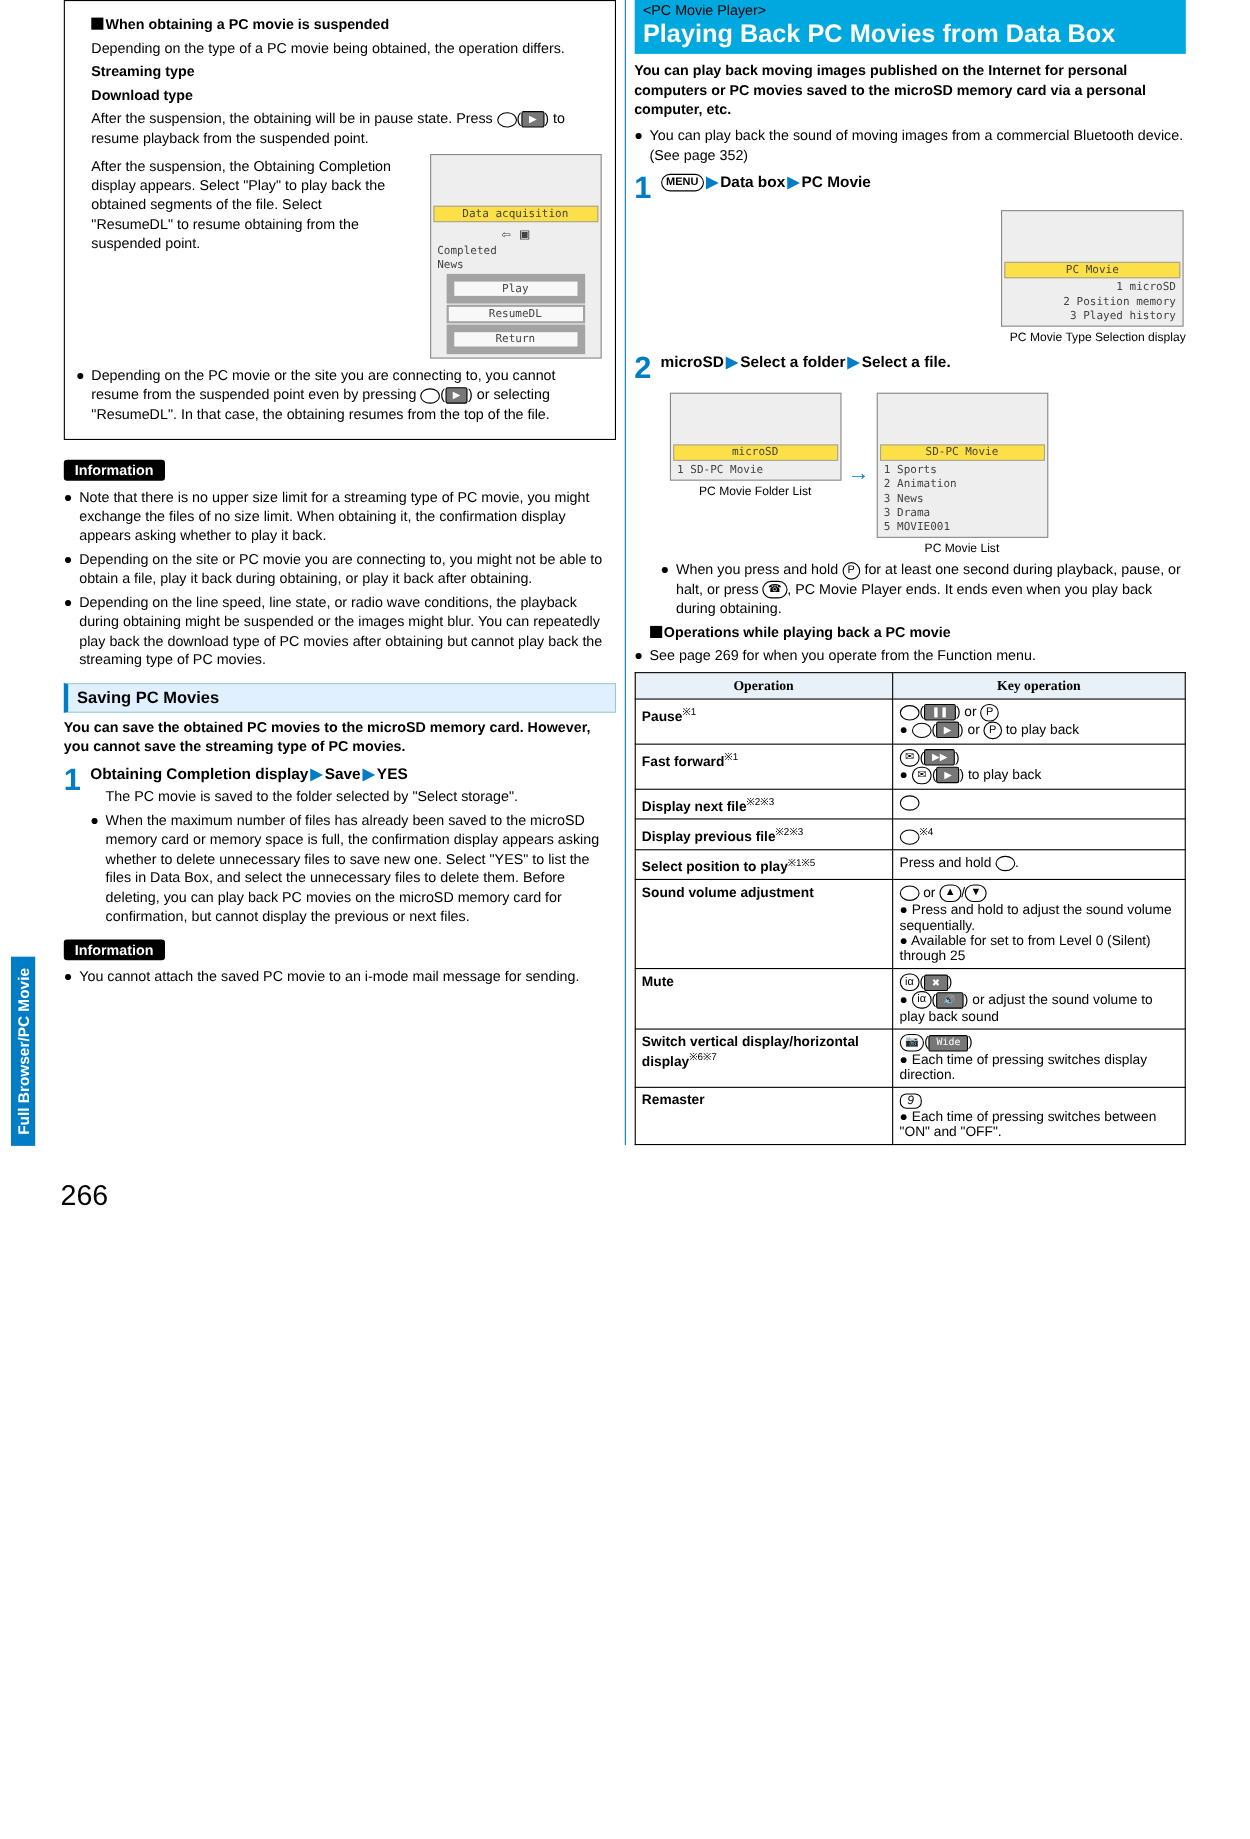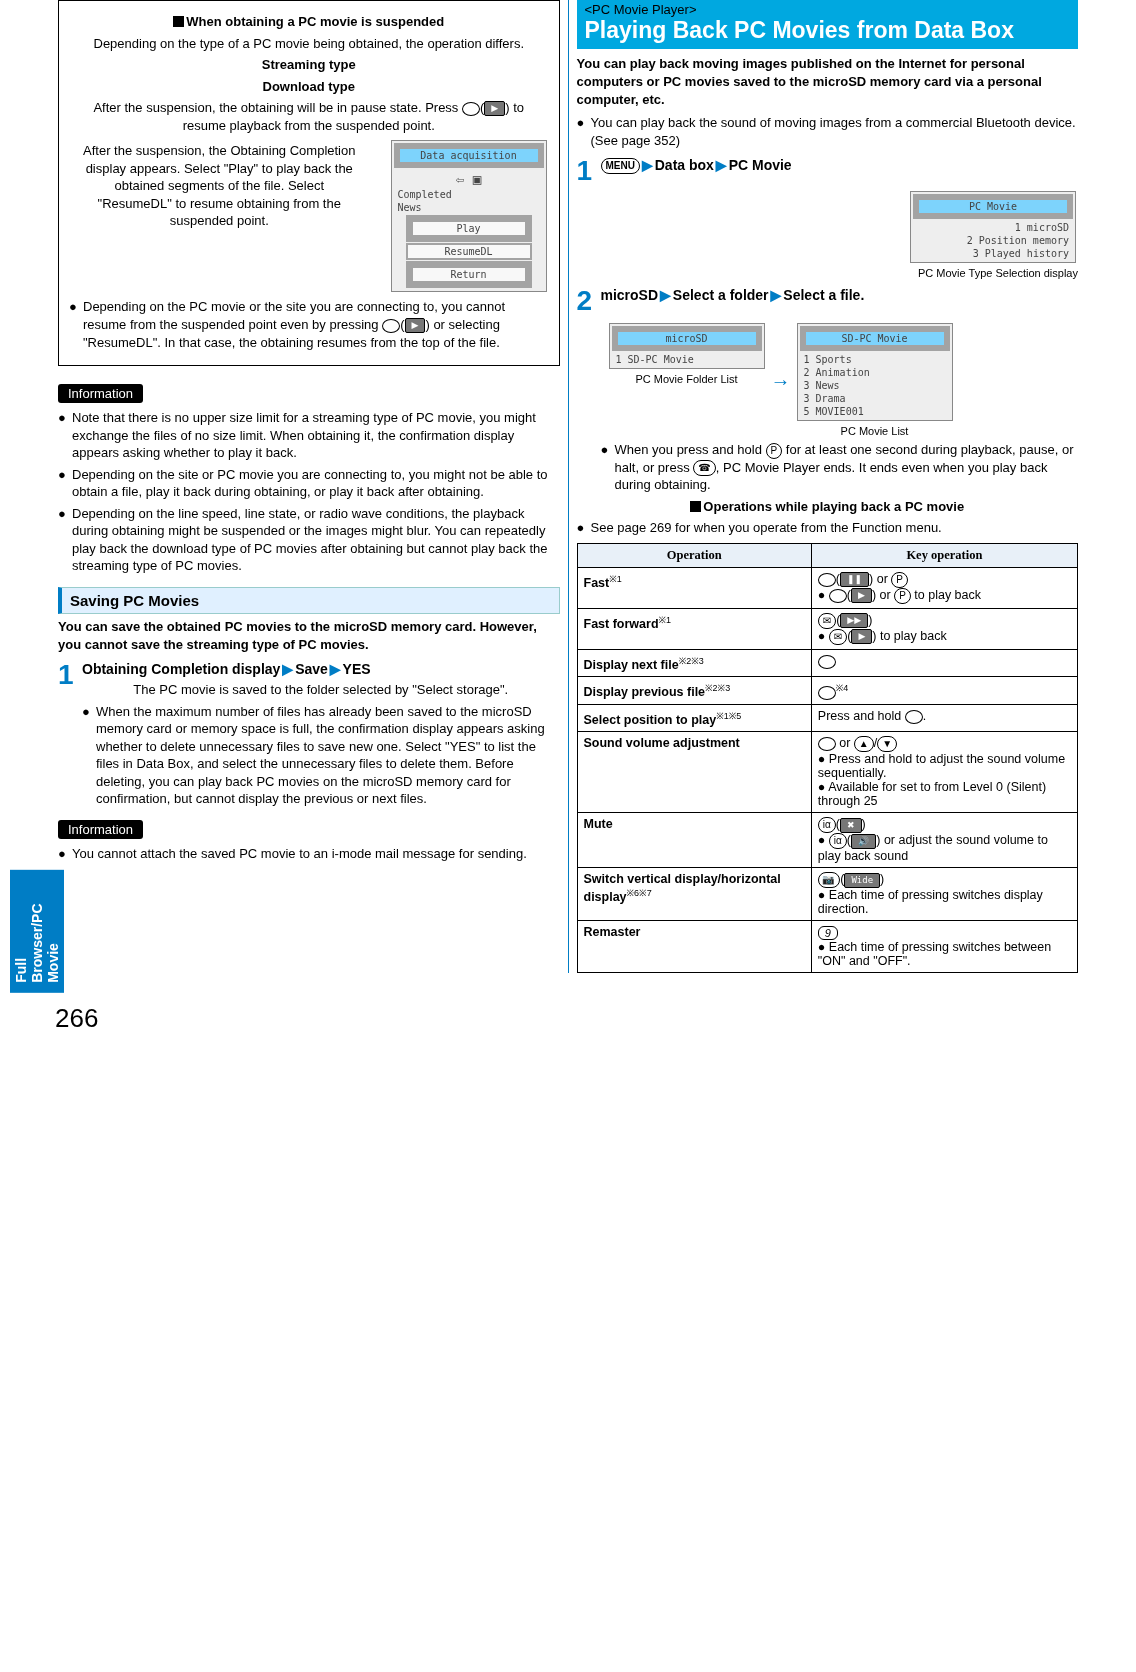--- a/index.html
+++ b/index.html
@@ -24,31 +24,31 @@
     border: 1px solid #000;
     padding: 8px 10px 10px 10px;
     margin-bottom: 12px;
     background: #fff;
     position: relative;
   }
   .box-title {
     font-weight: bold;
   }
   .sq { display:inline-block; width:11px; height:11px; background:#000; margin-right:2px; vertical-align:-1px;}
-  .para { margin: 4px 14px; line-height: 1.35; text-align: center; }
+  .para { margin: 4px 14px; line-height: 1.35; }
   .sub-bold { font-weight: bold; margin-top:4px;}
   .bullet-row { display:flex; margin:4px 0; line-height:1.35;}
   .bullet-row .dot { width:14px; flex-shrink:0;}
   .bullet-row .txt { flex:1;}
   .info-badge {
     display:inline-block;
     background:#000;
     color:#fff;
     padding:2px 10px;
-    font-weight:normal;
+    font-weight:bold;
     border-radius:3px;
     margin: 6px 0 2px 0;
   }
   .section-box {
     background:#e0f0ff;
     border:1px solid #9cc;
     border-left:4px solid #007dc5;
     padding:4px 8px;
     margin:12px 0 4px 0;
     font-weight:bold;
@@ -143,21 +143,21 @@
     border:1px solid #888;
     background:#eee;
     font-family: monospace;
     font-size:10px;
     line-height:1.3;
     color:#444;
     padding:2px;
     margin:2px;
     vertical-align:top;
   }
-  .screen .title { background:#7dd3fc; text-align:center; padding:0 10px; border:6px solid #a3a3a3; margin-bottom:2px;}
+  .screen .title { background:#fde047; text-align:center; padding:0 10px; border:1px solid #a3a3a3; margin-bottom:2px;margin-top:44px;}
   .screen .row { white-space:pre; padding:0 4px;}
   .screen .btn { border:7px solid #a3a3a3; background:#f8f8f8; text-align:center; margin:1px 12px; font-size:10px;}
   .caption { font-size:11px; text-align:center; margin-top:2px;}
   .screens-row { display:flex; gap:4px; align-items:flex-start; justify-content:flex-start; margin:6px 0 2px 30px;}
   .right-screens1 { text-align:right; margin:4px 0;}
   sup { font-size:9px;}
   .icon9 { display:inline-block; border:1px solid #000; border-radius:6px; width:18px; text-align:center; font-style:italic; font-size:11px; vertical-align:middle;}
 </style>
 </head>
 <body>
@@ -303,21 +303,21 @@
         <div class="txt">See page 269 for when you operate from the Function menu.</div>
       </div>
 
     <table class="ops">
       <tbody>
           <tr>
         <th>Operation</th>
         <th>Key operation</th>
       </tr>
       <tr>
-        <td><b><span>Fast</span></b><sup>※1</sup></td>
+        <td><b><span>Pause</span></b><sup>※1</sup></td>
         <td>
           <span class="keyoval"></span>(<span class="keyrect">❚❚</span>) or <span class="keycap">P</span><br>
           ● <span class="keyoval"></span>(<span class="keyrect">▶</span>) or <span class="keycap">P</span><span> to play back</span>
         </td>
       </tr>
       <tr>
         <td><b><span>Fast forward</span></b><sup>※1</sup></td>
         <td>
           <span class="keycap">✉</span>(<span class="keyrect">▶▶</span>)<br>
           ● <span class="keycap">✉</span>(<span class="keyrect">▶</span>)<span> to play back</span>

